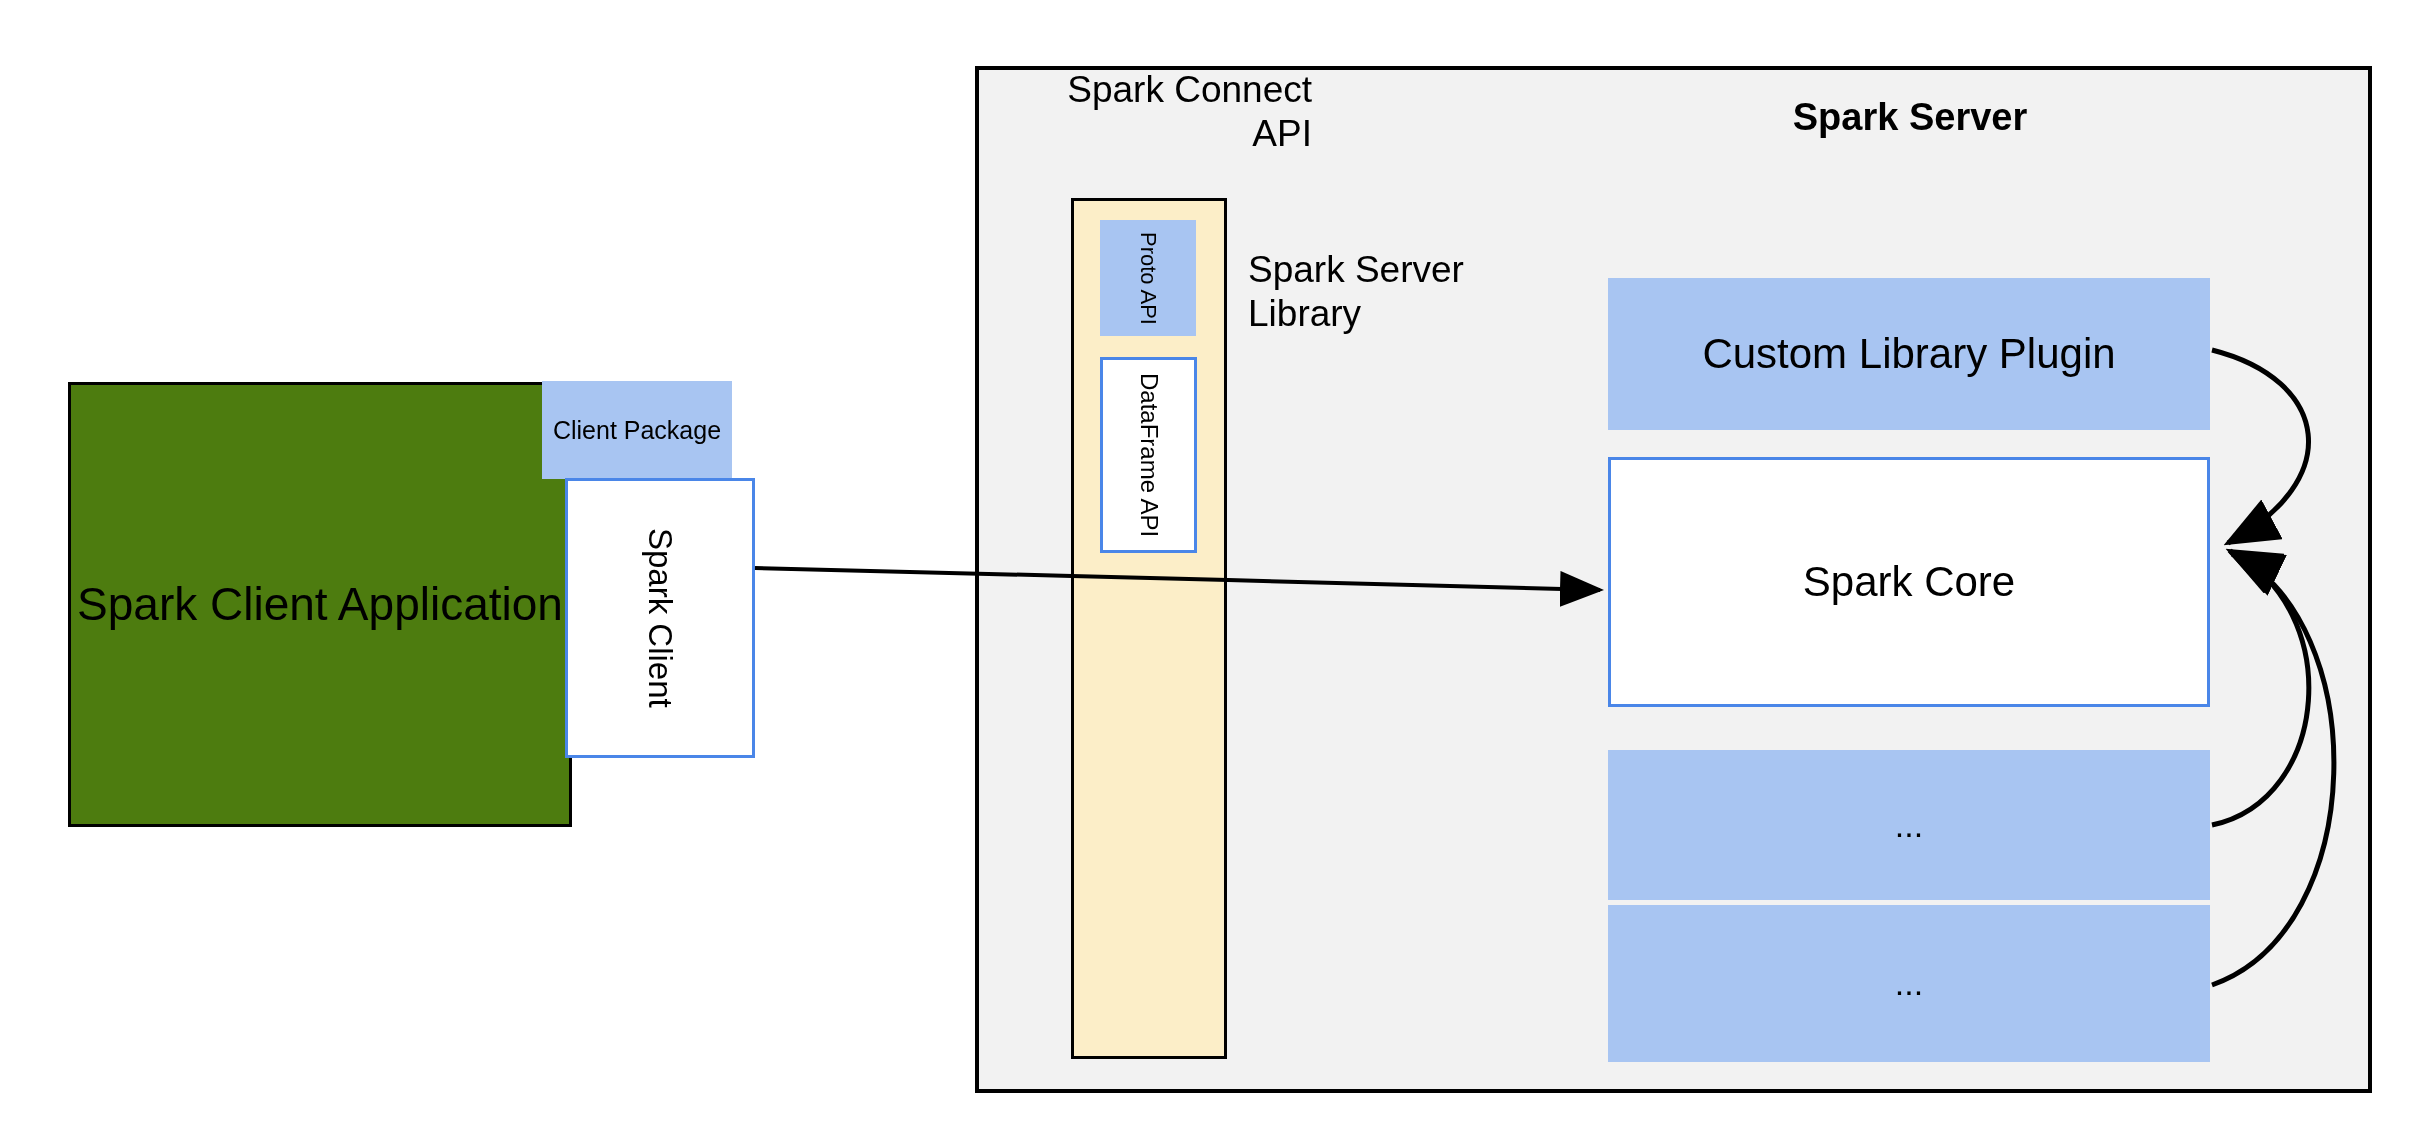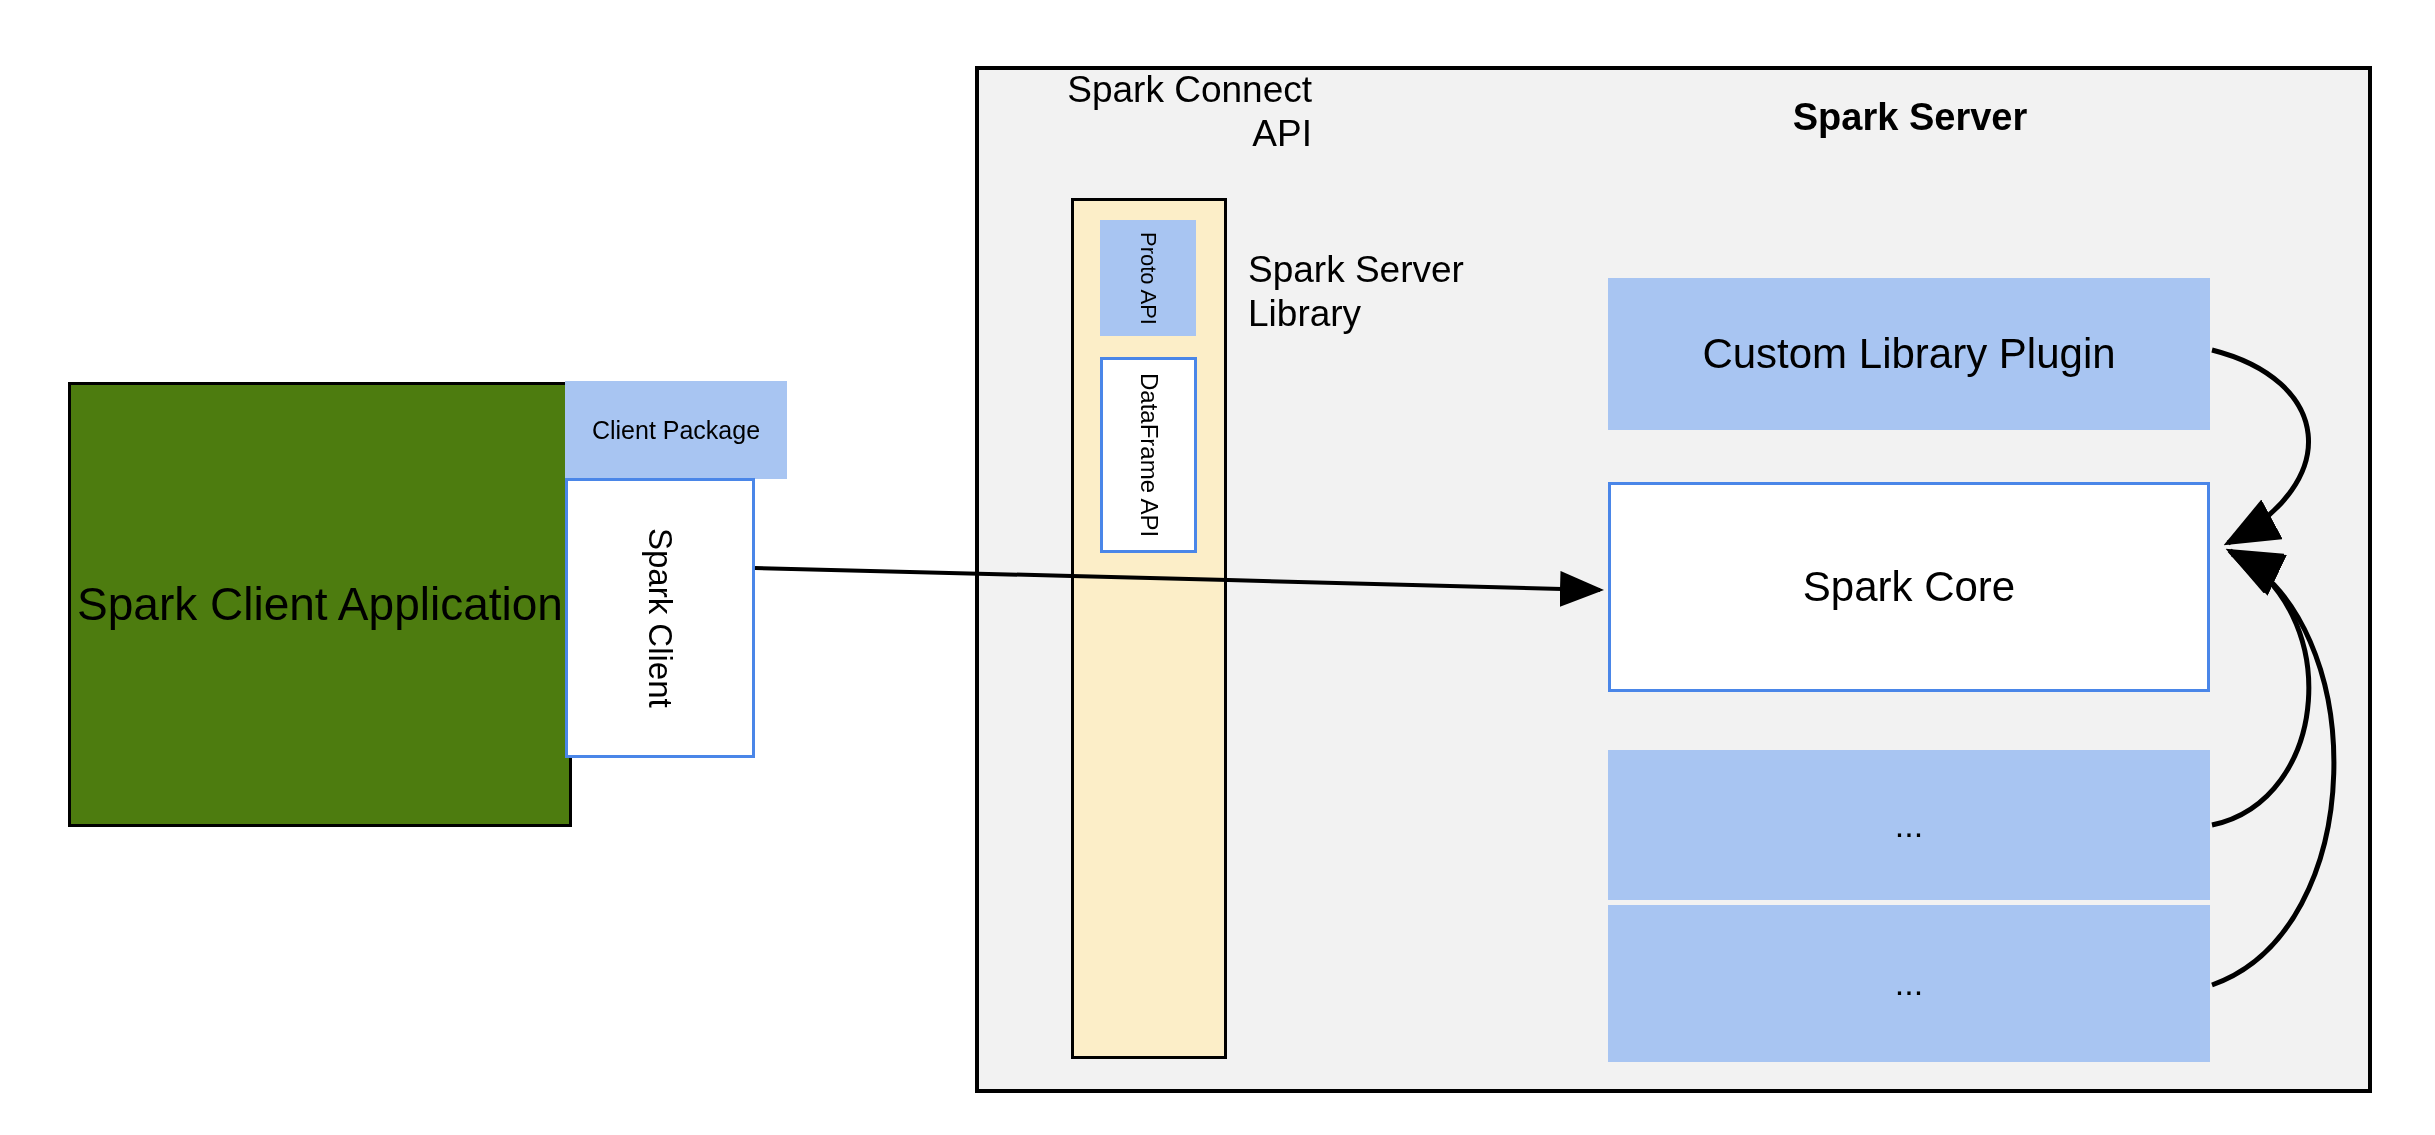--- a/index.html
+++ b/index.html
@@ -37,22 +37,22 @@
   #client-app-box {
     left: 68px;  top: 382px;
     width: 504px; height: 445px;
     background: #4d7c0f;
     border: 3px solid #000000;
     font-size: 46px;
     line-height: 1.25;
     z-index: 3;
   }
   #client-package-box {
-    left: 565px; top: 381px;
-    width: 222px; height: 98px;
+    left: 542px; top: 381px;
+    width: 190px; height: 98px;
     background: #a8c5f2;
     border: 2px solid #a8c5f2;
     font-size: 25px;
     line-height: 1.2;
     z-index: 4;
   }
   #spark-client-box {
     left: 565px; top: 478px;
     width: 190px; height: 280px;
     background: #ffffff;
@@ -137,21 +137,21 @@
     width: 602px;
     z-index: 3;
   }
   #custom-library-plugin-box {
     top: 278px; height: 152px;
     background: #a8c5f2;
     border: 1px solid #a8c5f2;
     font-size: 42px;
   }
   #spark-core-box {
-    top: 482px; height: 210px;
+    top: 457px; height: 250px;
     background: #ffffff;
     border: 3px solid #4a86e8;
     font-size: 42px;
   }
   #server-item-3-box {
     top: 750px; height: 150px;
     background: #a8c5f2;
     border: 1px solid #a8c5f2;
     font-size: 34px;
   }

